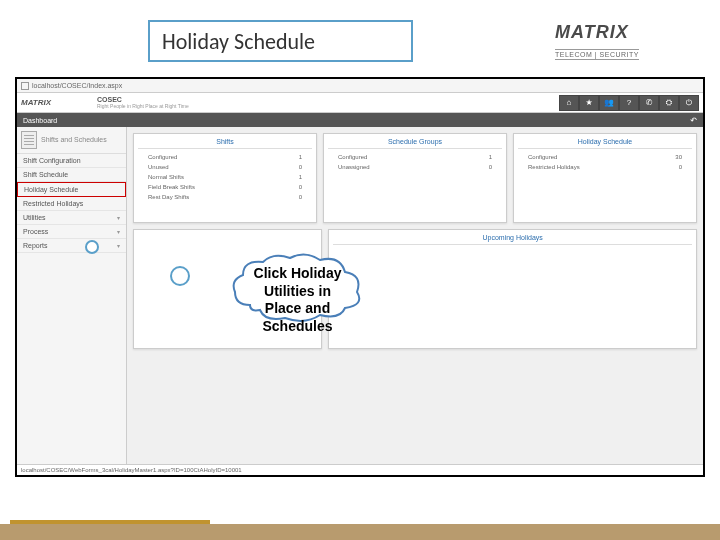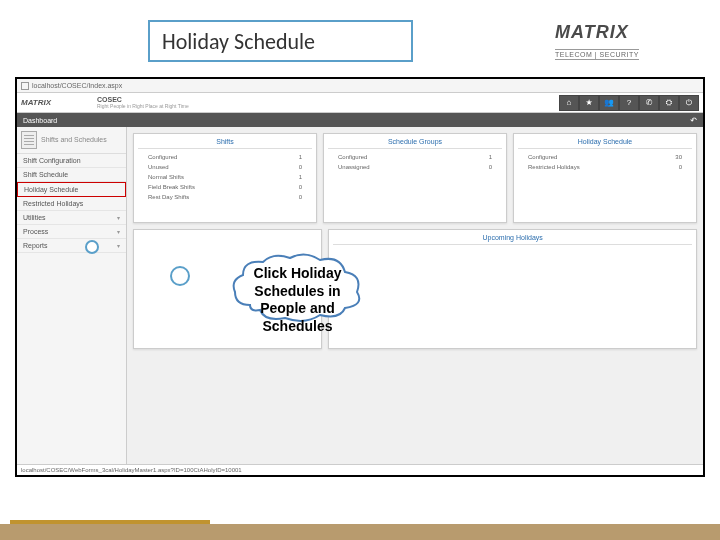--- a/index.html
+++ b/index.html
@@ -202,20 +202,20 @@
 
 <div class="callout-circle" style="left:85px; top:240px;"></div>
 <div class="callout-circle" style="left:170px; top:266px; width:20px; height:20px;"></div>
 
 <div class="cloud-callout">
   <svg viewBox="0 0 145 75">
     <path d="M25,55 Q10,55 10,42 Q5,30 18,25 Q18,10 38,12 Q48,2 65,8 Q80,0 95,10 Q115,5 120,22 Q138,25 132,42 Q140,55 120,58 Q115,70 95,65 Q80,75 60,68 Q40,72 35,60 Q25,62 25,55 Z" fill="#fff" stroke="#4a7fb8" stroke-width="2"></path>
   </svg>
   <div class="text">
     <span>Click Holiday</span><br>
-    <span>Schedules in</span><br>
-    <span>People and</span><br>
+    <span>Utilities in</span><br>
+    <span>Place and</span><br>
     <span>Schedules</span>
   </div>
 </div>
 
 <div class="bottom-accent"></div>
 <div class="bottom-stripe"></div>
 
 </body></html>

